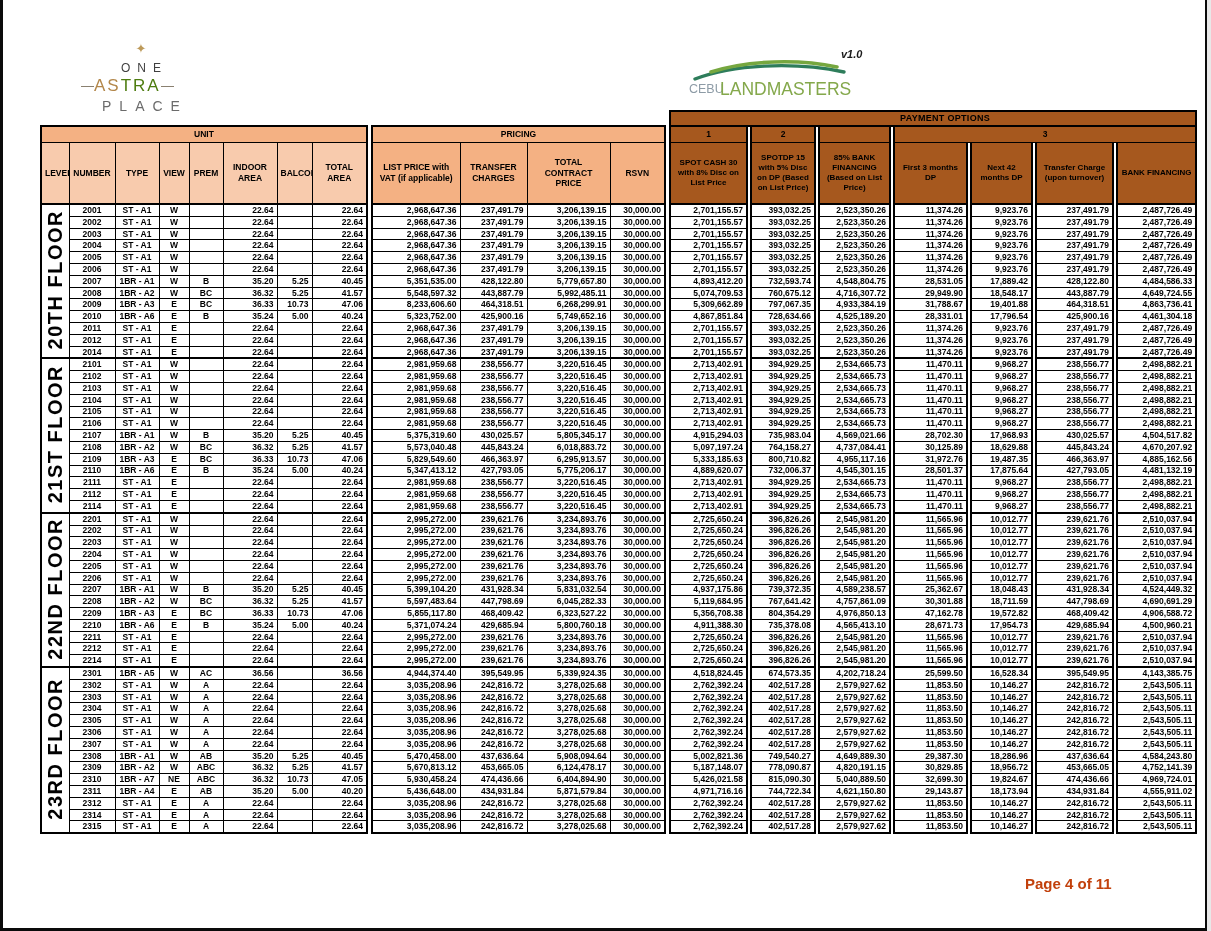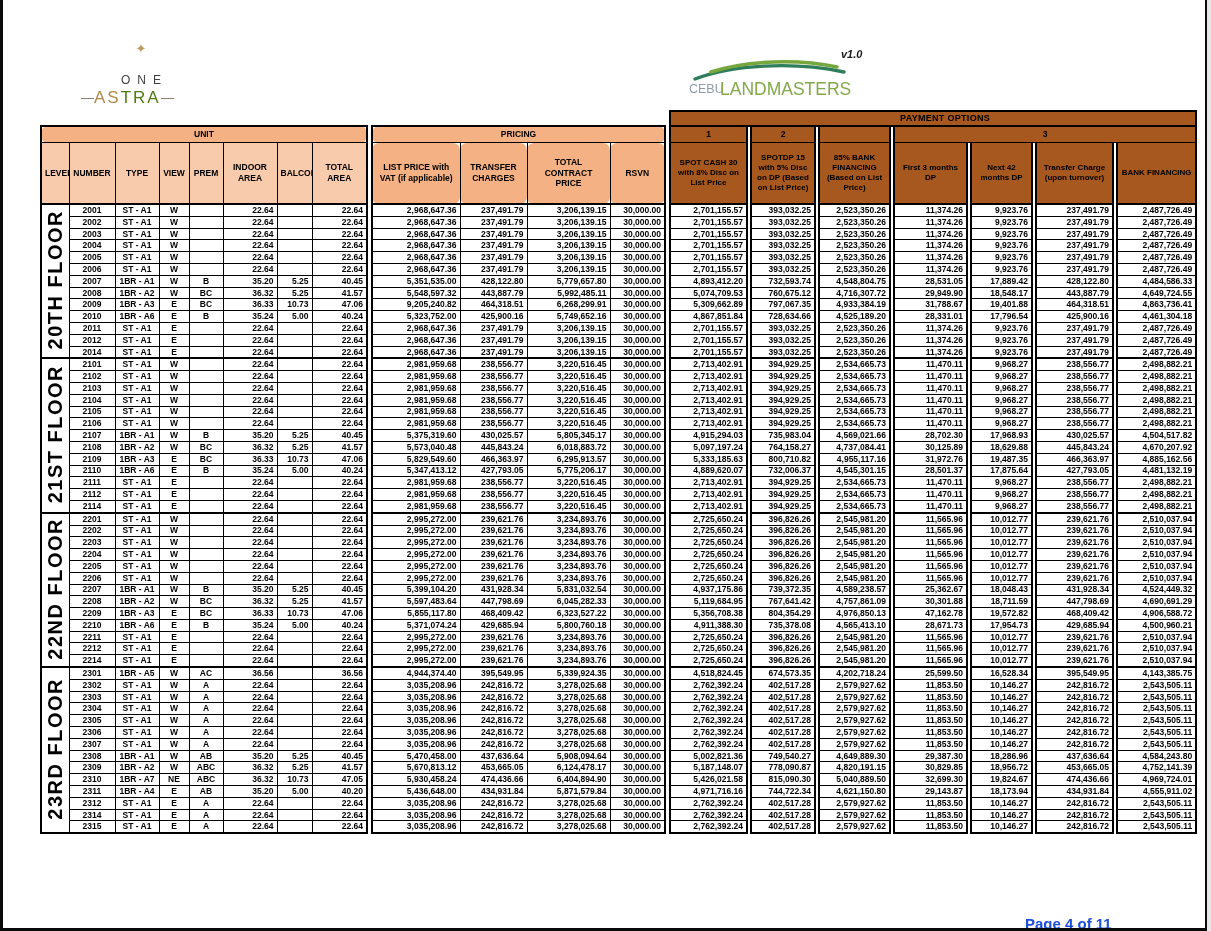--- a/index.html
+++ b/index.html
@@ -4,21 +4,21 @@
 <style>
   html,body{margin:0;padding:0;background:#e8e8e8;}
   .page{
     position:relative;box-sizing:border-box;width:1207px;height:931px;background:#ffffff;
     border-left:3px solid #0a0a0a;border-right:2px solid #0a0a0a;border-bottom:3px solid #0a0a0a;
     font-family:"Liberation Sans",sans-serif;overflow:hidden;
   }
   
   .astra-logo{position:absolute;left:78px;top:42px;width:120px;text-align:center;color:#4a4a4a;}
   .astra-star{font-size:13px;color:#bd9a5a;line-height:1;}
-  .astra-one{font-size:12px;letter-spacing:7px;margin-top:18px;color:#3f3f3f;font-weight:500;text-indent:7px;}
+  .astra-one{font-size:12px;letter-spacing:7px;margin-top:6px;color:#3f3f3f;font-weight:500;text-indent:7px;}
   .astra-name{display:flex;align-items:center;margin-top:1px;}
   .astra-name .dash{width:13px;border-top:1.5px solid #8a8070;}
   .astra-name .gold{color:#b3874a;}
   .astra-name .dark{color:#4d7c0f;}
   .astra-name span.lt{font-size:17px;letter-spacing:2px;font-weight:500;}
   .astra-place{font-size:14px;letter-spacing:8px;margin-top:2px;color:#6b6b6b;text-indent:8px;}
   .version{position:absolute;left:838px;top:48px;font-size:11px;font-style:italic;font-weight:600;color:#1a1a1a;}
   .lm-logo{position:absolute;left:684px;top:58px;}
   
   .tbl-wrap{position:absolute;left:37px;top:110px;}
@@ -32,34 +32,34 @@
   .bl2{border-left:2px solid #000 !important;}
   .br2{border-right:2px solid #000 !important;}
   .bt2{border-top:2px solid #000 !important;}
   .bb2{border-bottom:2px solid #000 !important;}
   tr.h1 th{height:13px;padding-left:27px;}
   tr.h2 th{height:15px;}
   tr.h3 th{height:60px;white-space:normal;line-height:1.25;}
   th.brown{background:#a6581e;color:#fdf2d8;text-align:center;font-size:8.5px;}
   tr.h3 th.brown{font-size:8px;}
   th.peachL{background:#f8cbad;text-align:center;}
-  th.peachD{background:#f4b183;text-align:center;border-radius:7px;}
+  th.peachD{background:#f4b183;text-align:center;}
   tr.h1 th.brown{font-size:9px;letter-spacing:0.3px;}
   tbody td{height:10.8px;background:#fff;}
   tbody td.c{text-align:center;}
   tbody td.r{text-align:right;}
   tr.floor-first td{border-top:2px solid #000;}
   tr.floor-last td{border-bottom:2px solid #000;}
   tr.floor-first td.gap,tr.floor-last td.gap{border:none !important;}
   td.floor-cell{background:#fff;text-align:center;vertical-align:middle;border-bottom:2px solid #000 !important;}
   .floor-label-text{
     display:inline-block;writing-mode:vertical-rl;transform:rotate(180deg);
     font-size:20px;font-weight:800;letter-spacing:1.5px;white-space:nowrap;
   }
-  .page-num{position:absolute;left:1022px;top:915px;font-size:15px;font-weight:700;color:#1d4ed8;}
+  .page-num{position:absolute;left:1022px;top:875px;font-size:15px;font-weight:700;color:#c2410c;}
 </style>
 </head>
 <body>
 
 <div class="page">
 
   <div class="astra-logo">
     <div class="astra-star">✦</div>
     <div class="astra-one">ONE</div>
     <div class="astra-name">
@@ -389,21 +389,21 @@
           </tr>
           <tr class="">
             <td class="c">2009</td>
             <td class="c">1BR - A3</td>
             <td class="c">E</td>
             <td class="c">BC</td>
             <td class="r">36.33</td>
             <td class="r">10.73</td>
             <td class="r br2">47.06</td>
             <td class="gap"></td>
-            <td class="r bl2">9,205,240.82</td>
+            <td class="r bl2">8,233,606.60</td>
             <td class="r">464,318.51</td>
             <td class="r">6,268,299.91</td>
             <td class="r br2">30,000.00</td>
             <td class="gap"></td>
             <td class="r bl2 br2">5,309,662.89</td>
             <td class="gap"></td>
             <td class="r bl2 br2">797,067.35</td>
             <td class="gap"></td>
             <td class="r bl2 br2">4,933,384.19</td>
             <td class="gap"></td>

